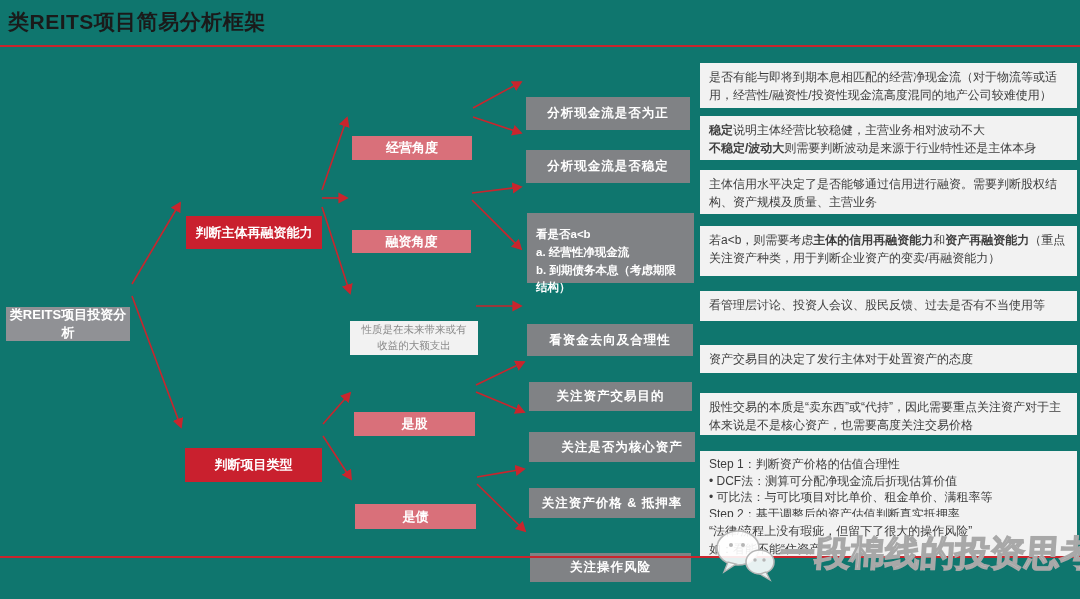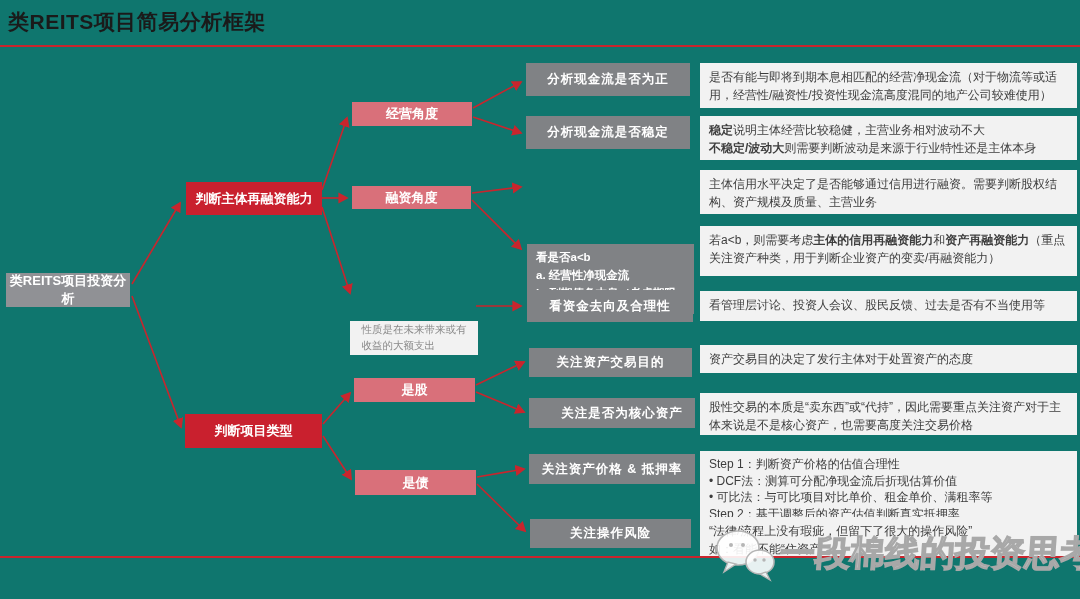--- a/index.html
+++ b/index.html
@@ -5,29 +5,29 @@
   html,body{margin:0;padding:0;background:#fff;}
   #stage{
     position:relative;width:1080px;height:599px;background:#0f766e;overflow:hidden;
     font-family:"Liberation Sans","DejaVu Sans",sans-serif;
   }
   .abs{position:absolute;box-sizing:border-box;}
   #title{left:8px;top:8px;font-size:21px;font-weight:bold;color:#1a1a1a;letter-spacing:.5px;}
   .rule{left:0;width:1080px;height:2px;background:#C9252D;}
   #title-rule{top:45px;}
   #bottom-rule{top:556px;}
-  .node{display:flex;align-items:center;justify-content:center;color:#fff;font-weight:bold;text-align:center;}
+  .node{display:flex;align-items:center;justify-content:center;color:#fff;font-weight:bold;text-align:center;margin-top:34px;}
   .root-node{background:#909195;font-size:13px;}
   .red-node{background:#C9202E;font-size:13px;}
   .pink-node{background:#D9707A;font-size:13px;}
   .gray-node{background:#808285;font-size:12.5px;letter-spacing:1px;}
   .gray-node-multi{background:#808285;color:#fff;font-weight:bold;font-size:11.5px;
-    line-height:1.55;padding:5px 9px;white-space:pre-line;text-align:left;margin-top:31px;}
+    line-height:1.55;padding:13px 9px;white-space:pre-line;text-align:left;}
   .note-sm{background:#F2F2F2;color:#8a8a8a;font-size:10.5px;line-height:1.5;
-    display:flex;align-items:center;justify-content:center;text-align:left;padding:2px 6px;}
+    display:flex;align-items:center;justify-content:center;text-align:center;padding:2px 6px;}
   .panel{background:#F2F2F2;color:#3d3d3d;font-size:12px;line-height:1.5;
     padding:5px 9px;white-space:pre-line;text-align:left;}
   .panel.steps{line-height:1.38;margin-top:16px;}
   #arrows{left:0;top:0;pointer-events:none;}
   #watermark{left:712px;top:522px;width:368px;height:70px;pointer-events:none;}
   #wm-text{
     position:absolute;left:68px;top:8px;font-size:35px;font-weight:bold;white-space:nowrap;
     color:rgba(255,255,255,0.28);
     -webkit-text-stroke:1.3px #a8a8a8;
     text-shadow:0 0 1px #bdbdbd;
@@ -74,21 +74,21 @@
 
   <div id="title" class="abs">类REITS项目简易分析框架</div>
   <div id="title-rule" class="abs rule"></div>
 
   <div class="abs node red-node" style="left:186px;top:182px;width:136px;height:33px;">判断主体再融资能力</div>
 
   <div class="abs node root-node" style="left:6px;top:273px;width:124px;height:34px;">类REITS项目投资分析</div>
   <div class="abs node red-node" style="left:185px;top:414px;width:137px;height:34px;">判断项目类型</div>
 
   <div class="abs node pink-node" style="left:352px;top:102px;width:120px;height:24px;">经营角度</div>
-  <div class="abs node pink-node" style="left:352px;top:186px;width:119px;height:23px;">融资角度</div>
+  <div class="abs node pink-node" style="left:352px;top:196px;width:119px;height:23px;">融资角度</div>
   <div class="abs note-sm" style="left:350px;top:321px;width:128px;height:34px;white-space:pre-line;">性质是在未来带来或有
 收益的大额支出</div>
   <div class="abs node pink-node" style="left:354px;top:378px;width:121px;height:24px;">是股</div>
   <div class="abs node pink-node" style="left:355px;top:470px;width:121px;height:25px;">是债</div>
 
   <div class="abs node gray-node" style="left:526px;top:63px;width:164px;height:33px;">分析现金流是否为正</div>
   <div class="abs node gray-node" style="left:526px;top:116px;width:164px;height:33px;">分析现金流是否稳定</div>
   <div class="abs gray-node-multi" style="left:527px;top:213px;width:167px;height:70px;">看是否a&lt;b
 a. 经营性净现金流
 b. 到期债务本息（考虑期限结构）</div>

